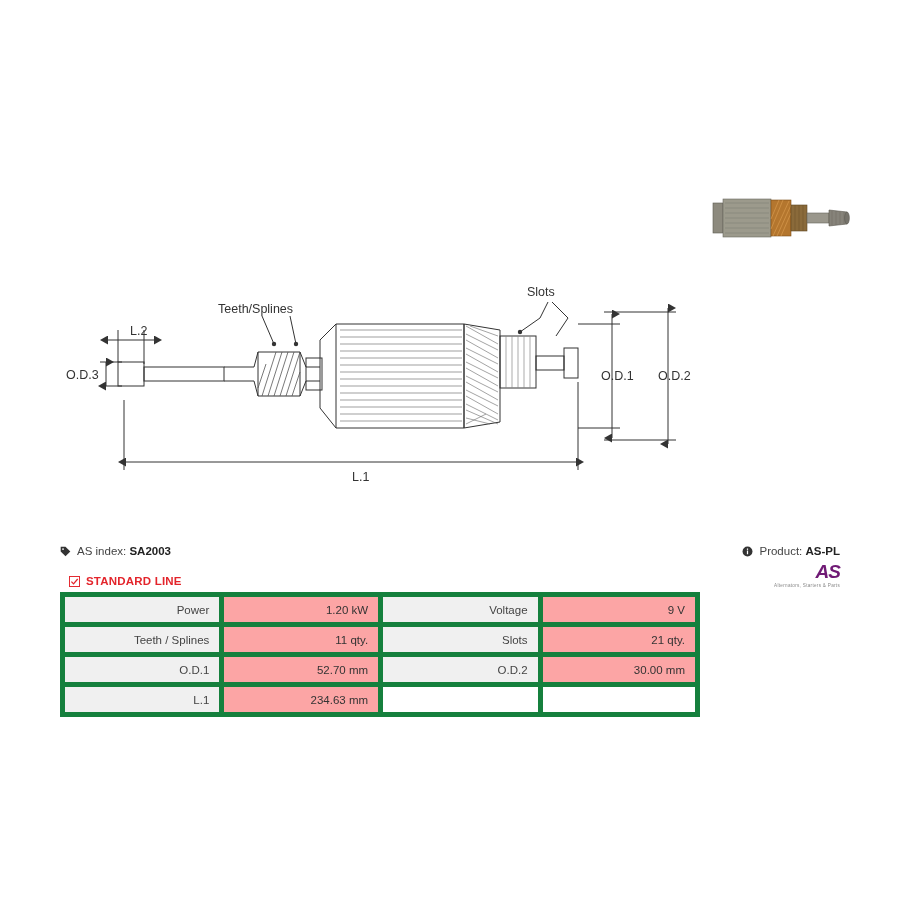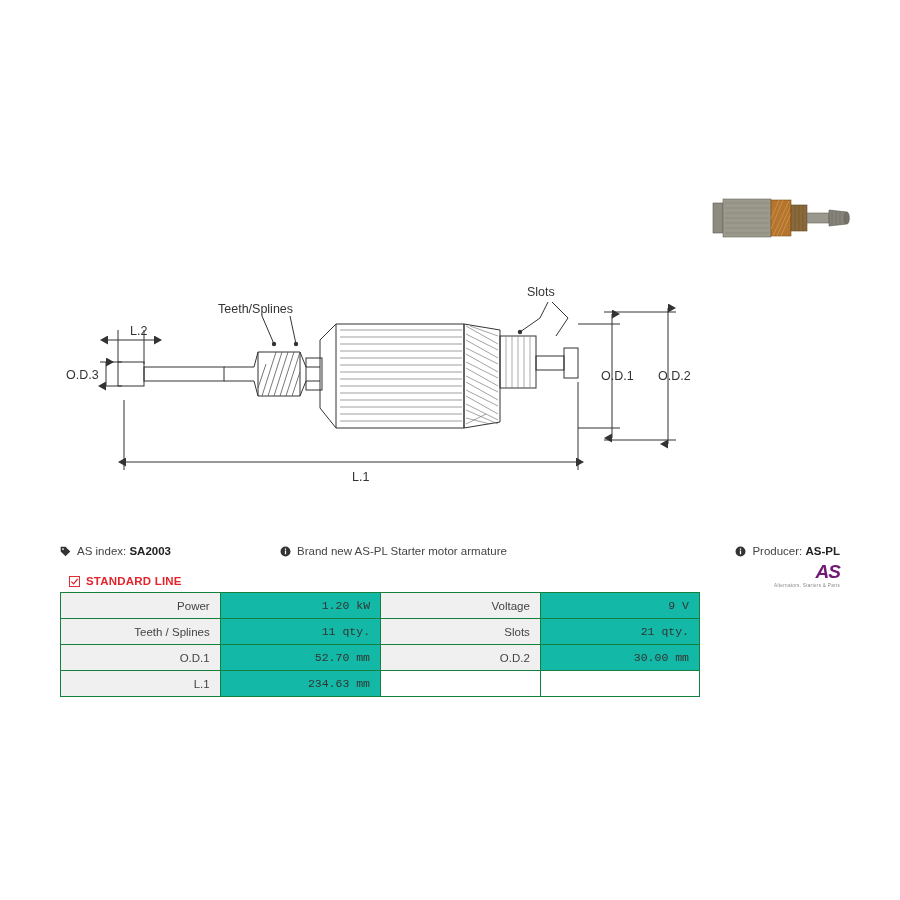--- a/index.html
+++ b/index.html
@@ -93,37 +93,36 @@
   
   .spec-table {
     position: absolute;
     left: 60px;
     top: 592px;
     width: 640px;
     border-collapse: collapse;
     font-size: 11.5px;
   }
   .spec-table td {
-    border: 1px solid #15803d;
+    border: 5px solid #15803d;
     height: 25px;
     padding: 0 10px;
     vertical-align: middle;
   }
   .spec-key {
     background: #f0f0f0;
     text-align: right;
     width: 160px;
     color: #444;
   }
   .spec-val {
-    background: #14b8a6;
+    background: #fca5a5;
     text-align: right;
     width: 160px;
     color: #333;
-    font-family: Liberation Mono, monospace;
   }
   .spec-empty {
     background: #ffffff;
     border: 1px solid #dddddd;
   }
 
   
   .photo {
     position: absolute;
     left: 705px;
@@ -331,39 +330,29 @@
         <span class="ic tag-icon">
           <svg width="11" height="11" viewBox="0 0 16 16">
               <path d="M1 1h7l7 7-7 7-7-7V1z" fill="#333"></path>
               <circle cx="4.4" cy="4.4" r="1.3" fill="#fff"></circle>
             </svg>
         </span>
         <span class="label-muted">AS index:</span>
         <span>&nbsp;</span>
         <span class="bold">SA2003</span>
       </div>
-      <div class="info-col-2">
-        <span class="ic info-icon">
-          <svg width="11" height="11" viewBox="0 0 16 16">
-              <circle cx="8" cy="8" r="7.2" fill="#333"></circle>
-              <rect x="7.1" y="6.6" width="1.8" height="5.4" fill="#fff"></rect>
-              <rect x="7.1" y="3.6" width="1.8" height="2" fill="#fff"></rect>
-            </svg>
-        </span>
-        <span class="label-muted">Brand new AS-PL Starter motor armature</span>
-      </div>
       <div class="info-col-3">
         <span class="ic info-icon">
           <svg width="11" height="11" viewBox="0 0 16 16">
               <circle cx="8" cy="8" r="7.2" fill="#333"></circle>
               <rect x="7.1" y="6.6" width="1.8" height="5.4" fill="#fff"></rect>
               <rect x="7.1" y="3.6" width="1.8" height="2" fill="#fff"></rect>
             </svg>
         </span>
-        <span class="label-muted">Producer:</span>
+        <span class="label-muted">Product:</span>
         <span>&nbsp;</span>
         <span class="bold">AS-PL</span>
       </div>
     </div>
 
     <div class="info-row" style="margin-top:8px;margin-left:9px;">
       <div class="info-col-1">
         <span class="ic check-icon">
           <svg width="11" height="11" viewBox="0 0 16 16">
               <rect x="0.7" y="0.7" width="14.6" height="14.6" fill="none" stroke="#e3242b" stroke-width="1.4"></rect>

